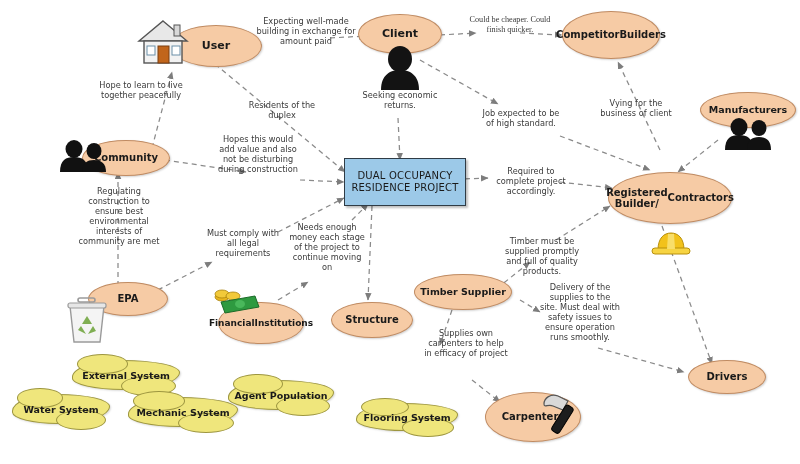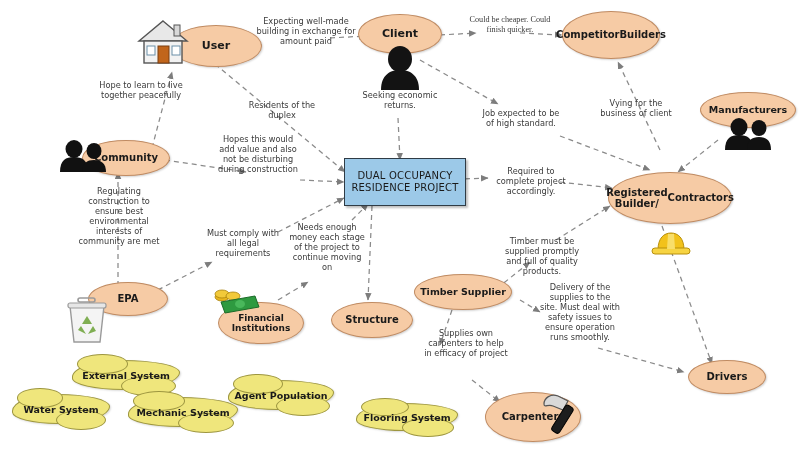--- a/index.html
+++ b/index.html
@@ -243,21 +243,21 @@
   <div class="icon" style="left:213px; top:288px; width:48px; height:28px;">
     <svg width="48" height="28" viewBox="0 0 48 28">
       <ellipse cx="9" cy="9" rx="7" ry="4" fill="#E8B51E" stroke="#a8820c" stroke-width="0.8"></ellipse>
       <ellipse cx="9" cy="6" rx="7" ry="4" fill="#F2C93A" stroke="#a8820c" stroke-width="0.8"></ellipse>
       <ellipse cx="20" cy="8" rx="7" ry="4" fill="#F2C93A" stroke="#a8820c" stroke-width="0.8"></ellipse>
       <path d="M8,14 L42,8 L46,19 L12,25 Z" fill="#2E9A40" stroke="#1c6b29" stroke-width="1"></path>
       <ellipse cx="27" cy="16" rx="5" ry="4" fill="#49B85B"></ellipse>
     </svg>
   </div>
 
-  <div class="node ellipse" style="left:218px; top:302px; width:86px; height:42px; font-size:9px; flex-direction:column;">
+  <div class="node ellipse" style="left:218px; top:302px; width:86px; height:42px; font-size:9px; ">
     <span>Financial</span>
     <span>Institutions</span>
   </div>
 
   <div class="node ellipse" style="left:331px; top:302px; width:82px; height:36px; font-size:10px;">
     <span>Structure</span>
   </div>
 
   <div class="node ellipse" style="left:414px; top:274px; width:98px; height:36px; font-size:9.5px;">
     <span>Timber Supplier</span>

